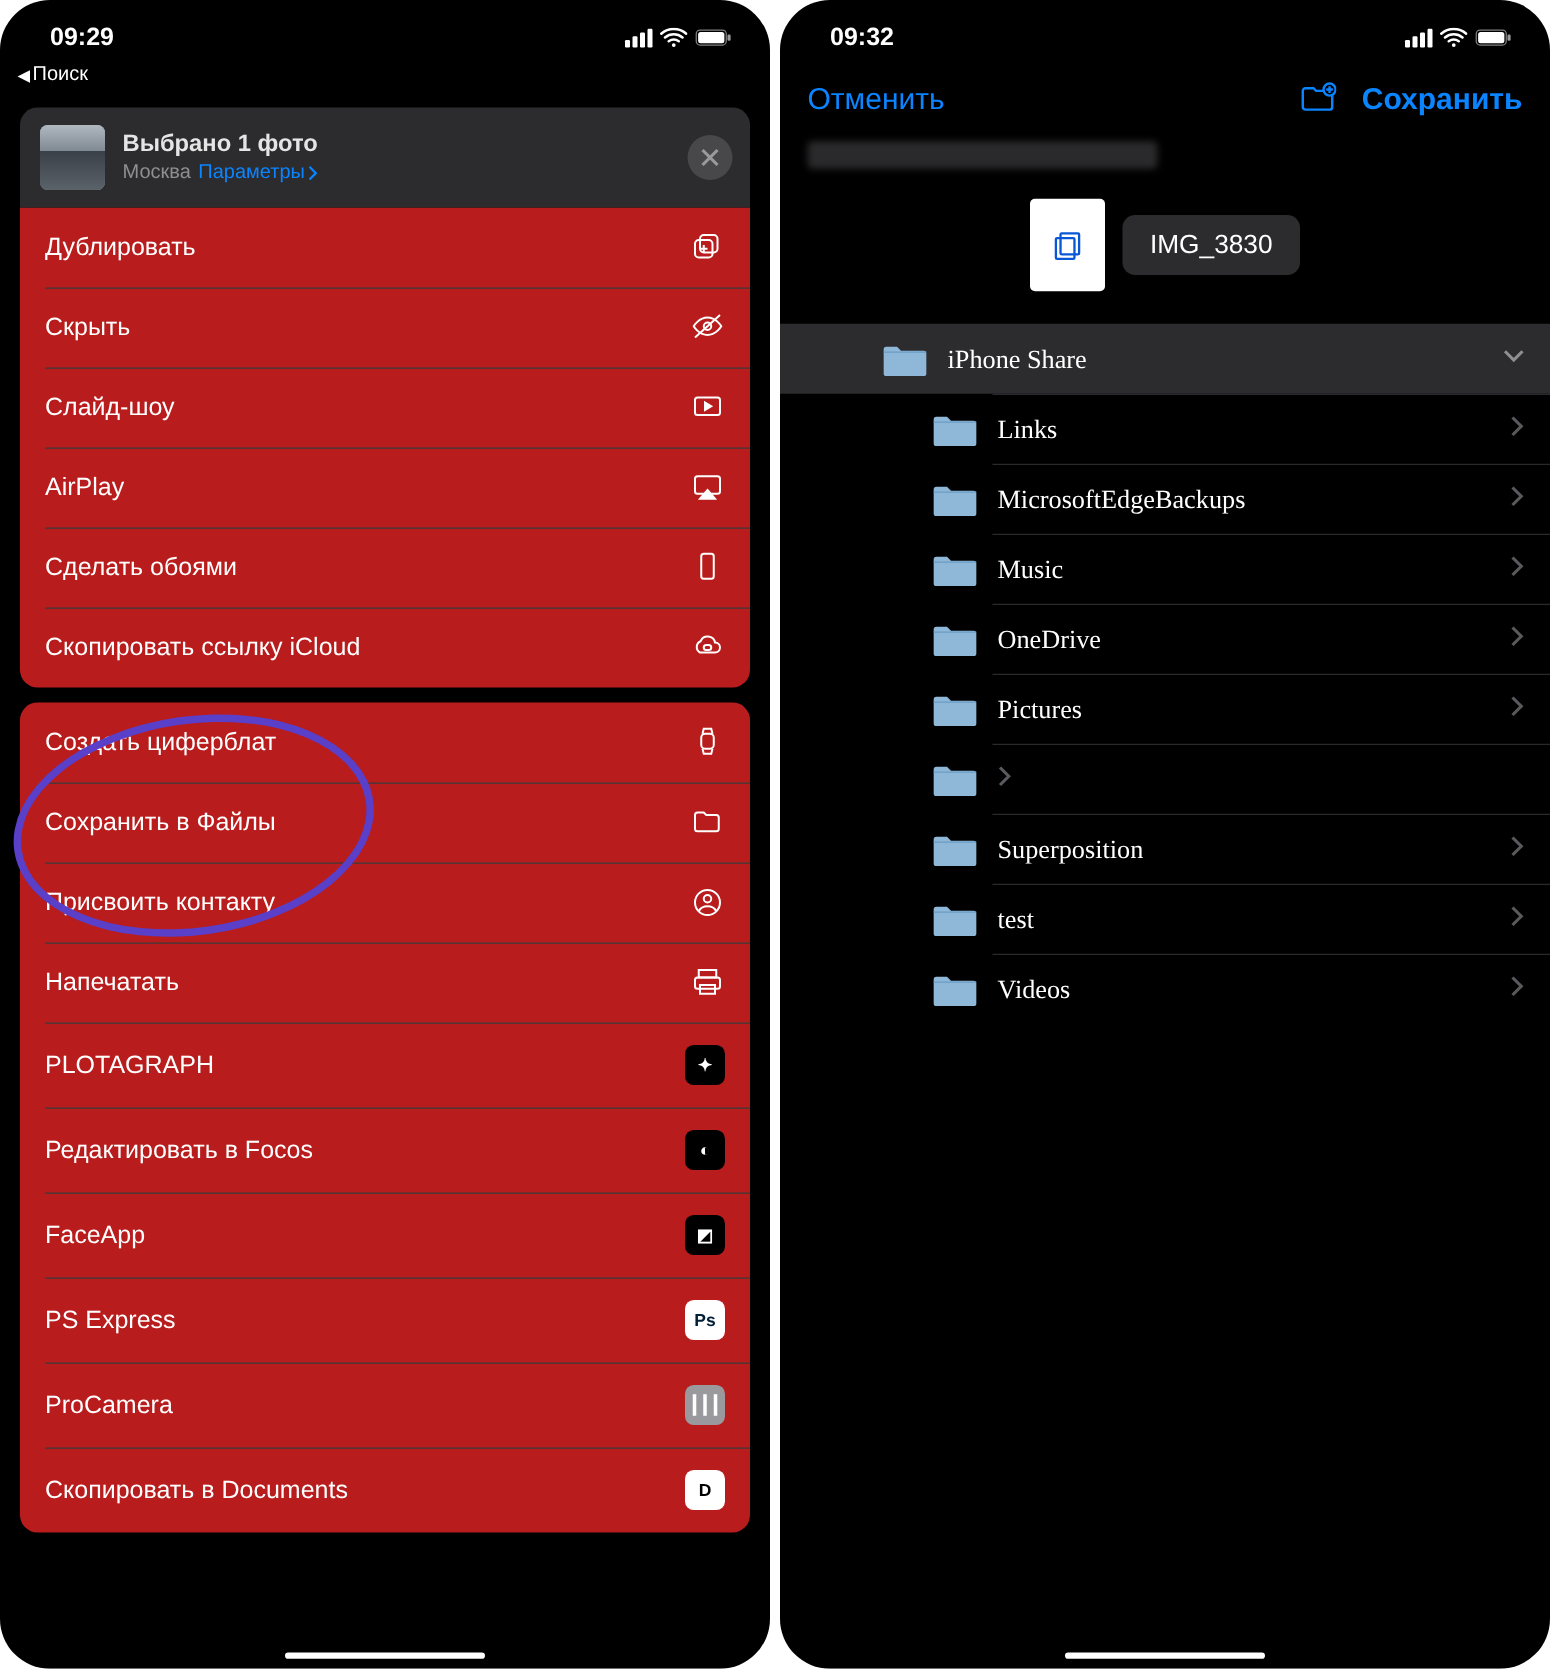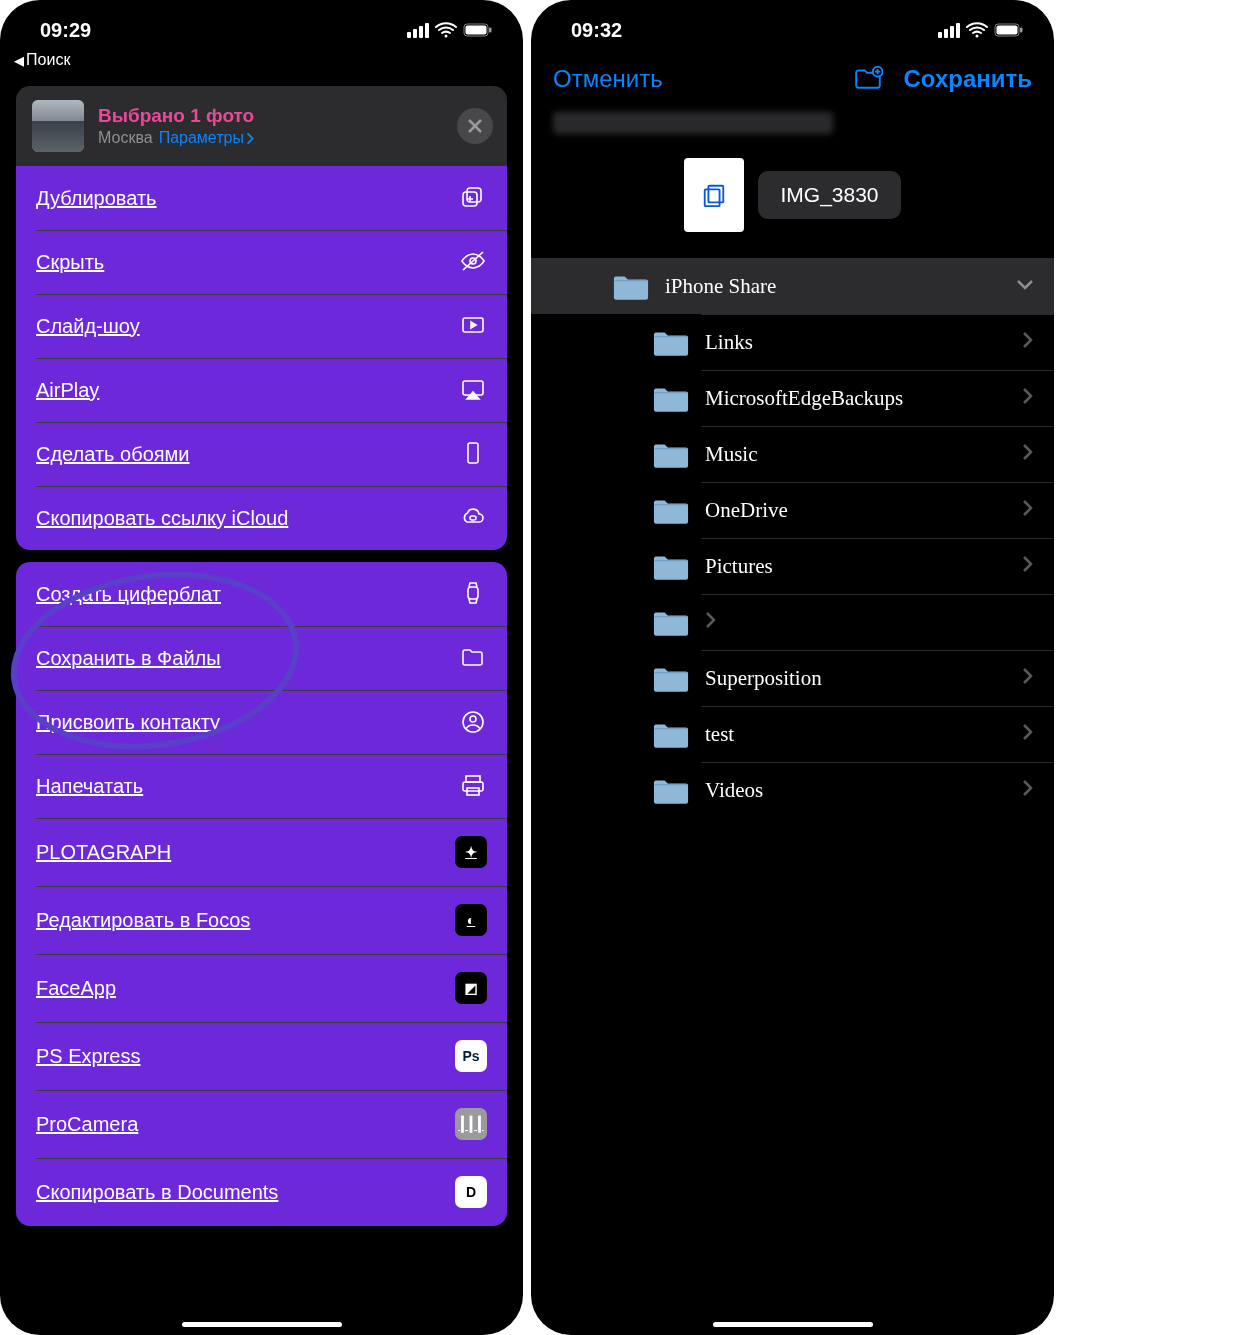--- a/index.html
+++ b/index.html
@@ -1,38 +1,38 @@
 <!DOCTYPE html>
 <html><head>
 <meta charset="utf-8">
 <style>
   * { margin:0; padding:0; box-sizing:border-box; font-family:-apple-system,BlinkMacSystemFont,"SF Pro Text","Helvetica Neue",Arial,sans-serif; -webkit-font-smoothing:antialiased; }
   body { background:#fff; width:1240px; height:1335px; display:flex; gap:8px; overflow:hidden; }
-  .phone { width:523px; height:1335px; background:#000; border-radius:40px; overflow:hidden; position:relative; color:#fff; }
+  .phone { width:616px; height:1335px; background:#000; border-radius:40px; overflow:hidden; position:relative; color:#fff; }
   
   .status-bar { display:flex; justify-content:space-between; align-items:center; padding:14px 30px 4px 40px; height:50px; font-size:20px; font-weight:600; }
   .status-icons { display:flex; align-items:center; gap:6px; }
   .signal { display:flex; align-items:flex-end; gap:2px; }
   .signal span { width:4px; background:#fff; border-radius:1px; }
   .signal span:nth-child(1){height:6px;} .signal span:nth-child(2){height:9px;} .signal span:nth-child(3){height:12px;} .signal span:nth-child(4){height:15px;}
   .wifi-icon,.battery-icon { display:inline-flex; }
   
   .breadcrumb { display:flex; align-items:center; gap:2px; padding:0 14px 6px; font-size:16px; color:#fff; }
   .breadcrumb .chev { font-size:20px; line-height:1; }
   
   .share-header { margin:10px 16px 0; background:#2c2c2e; border-radius:14px 14px 0 0; padding:14px 16px; display:flex; align-items:center; gap:14px; position:relative; }
   .thumb { width:52px; height:52px; border-radius:6px; background:linear-gradient(135deg,#5a6b7a,#8a9aa8); flex-shrink:0; position:relative; overflow:hidden; }
   .thumb::after{content:"";position:absolute;inset:0;background:linear-gradient(to bottom,#b0b8c0 0%,#808a94 40%,#3a4048 40%,#5a626a 100%);}
-  .share-title { font-size:19px; font-weight:600; color:#ec4899; }
+  .share-title { font-size:19px; font-weight:600; color:#e5e5e5; }
   .share-sub { display:flex; align-items:center; gap:6px; font-size:16px; color:#8e8e93; margin-top:2px;}
   .share-sub .params { color:#0a84ff; display:flex; align-items:center; gap:2px;}
   .close-btn { position:absolute; right:14px; top:50%; transform:translateY(-50%); width:36px; height:36px; border-radius:50%; background:#48484a; display:flex; align-items:center; justify-content:center; }
   .close-btn svg{width:18px;height:18px;stroke:#9a9a9e;stroke-width:2.5;}
   
-  .action-group { margin:0 16px; background:#6d28d9; border-radius:0 0 14px 14px; overflow:hidden;text-decoration:underline; }
+  .action-group { margin:0 16px; background:#b91c1c; border-radius:0 0 14px 14px; overflow:hidden; }
   .action-group.sep { margin-top:12px; border-radius:14px; }
   .action-row { display:flex; align-items:center; justify-content:space-between; padding:18px 20px; font-size:20px; color:#fff; position:relative; }
   .action-row + .action-row::before { content:""; position:absolute; top:0; left:20px; right:0; height:1px; background:#3a3a3c; }
   .action-row .icn { width:28px; height:28px; display:flex; align-items:center; justify-content:center; flex-shrink:0;}
   .action-row .icn svg{width:26px;height:26px;stroke:#fff;fill:none;stroke-width:1.6;}
   .app-icon { width:32px; height:32px; border-radius:7px; display:flex; align-items:center; justify-content:center; font-size:14px; font-weight:700;}
   .home-bar { position:absolute; bottom:8px; left:50%; transform:translateX(-50%); width:160px; height:5px; background:#fff; border-radius:3px; }
   
   .annot { position:absolute; border:6px solid #5a3fc9; border-radius:50%; pointer-events:none; }
   

